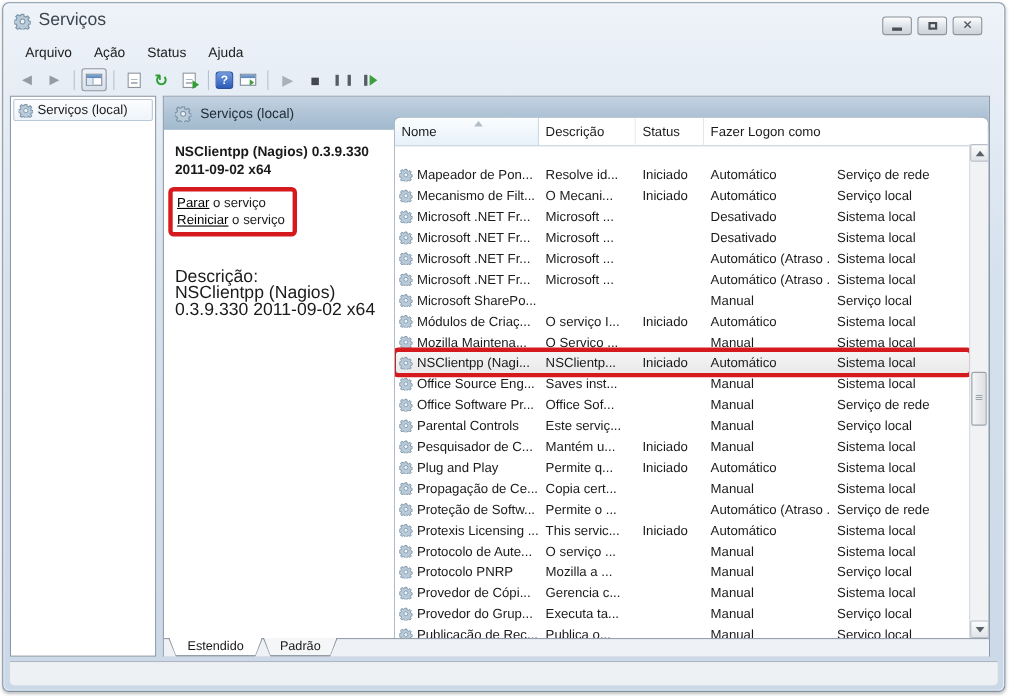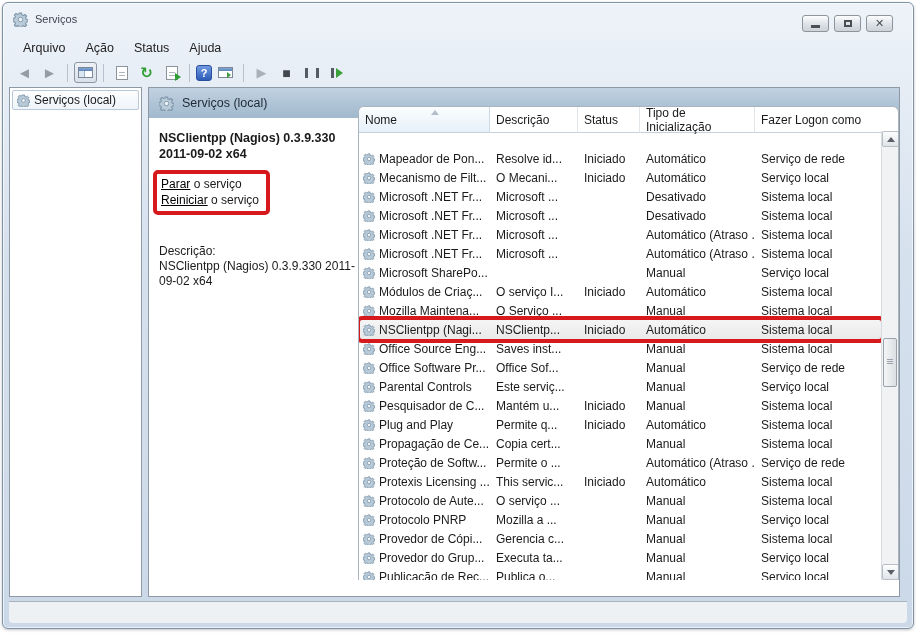--- a/index.html
+++ b/index.html
@@ -5,21 +5,21 @@
   html,body{margin:0;padding:0;background:#fff;}
   *{box-sizing:border-box;}
   .screen{position:relative;width:918px;height:633px;background:#fff;
     font-family:"Liberation Sans","DejaVu Sans",sans-serif;color:#1a1a1a;overflow:hidden;}
   
   .window{position:absolute;left:2px;top:2px;width:912px;height:627px;
     border:1px solid #7f93a7;border-radius:6px;
     background:linear-gradient(#eef3f9,#d6e1ee 40%,#cbd8e7);
     box-shadow:inset 0 0 0 1px rgba(255,255,255,.65), 0 1px 3px rgba(0,0,0,.25);}
   .titlebar{position:absolute;left:0;top:0;right:0;height:32px;display:flex;align-items:center;padding-left:10px;}
-  .title-text{font-size:11px;color:#3c4651;margin-left:7px;}
+  .title-text{font-size:16px;color:#3c4651;margin-left:7px;}
   .win-controls{position:absolute;top:12px;right:20px;display:flex;gap:5px;}
   .wbtn{width:27px;height:17px;border:1px solid #8d949c;border-radius:3px;
     background:linear-gradient(#fdfdfd,#dde2e8 55%,#ccd2d9);display:flex;align-items:center;justify-content:center;}
   .wbtn .bar{width:9px;height:3px;background:#4a4f55;margin-top:6px;}
   .wbtn .box{width:8px;height:7px;border:2px solid #4a4f55;}
   .wbtn .x{font-size:11px;font-weight:bold;color:#4a4f55;line-height:1;}
   
   .menubar{position:absolute;left:2px;top:34px;right:2px;height:22px;display:flex;align-items:center;padding-left:8px;}
   .menu-item{font-size:12.5px;color:#222;padding:2px 10px;}
   
@@ -53,21 +53,21 @@
   .tree-item{margin:2px;padding:2px 4px;border:1px solid #b9c8d8;border-radius:2px;
     background:linear-gradient(#fdfdfe,#eef4fa);display:flex;align-items:center;gap:4px;font-size:12px;white-space:nowrap;}
   .main-panel{position:absolute;left:145px;top:84px;width:752px;height:510px;background:#fff;border:1px solid #8e99a6;}
   .band{position:absolute;left:0;top:0;width:100%;height:30px;
     background:linear-gradient(#c3d2e1,#aec3d6 55%,#a2b9cd);display:flex;align-items:center;padding-left:10px;gap:8px;}
   .band-title{font-size:12.5px;color:#1e2a36;}
   .svc-title{position:absolute;left:10px;top:42px;width:196px;font-size:12.5px;font-weight:bold;line-height:16px;}
   .links-box{position:absolute;left:4px;top:82px;border:4px solid #d6191c;border-radius:5px;padding:2px 7px 3px 4px;background:#fff;}
   .link-line{font-size:12px;line-height:16px;white-space:nowrap;}
   .svc-link{color:#000000;text-decoration:underline;cursor:pointer;}
-  .svc-desc{position:absolute;left:10px;top:156px;width:198px;font-size:12px;line-height:15px;}
+  .svc-desc{position:absolute;left:10px;top:156px;width:198px;font-size:16px;line-height:15px;}
   
   .listwrap{position:absolute;left:209px;top:18px;width:541px;height:474px;background:#fff;
     border:1px solid #aab4bf;border-bottom:none;border-radius:6px 6px 0 0;overflow:hidden;}
   .thead{position:absolute;left:0;top:0;width:calc(100% - 17px);height:42px;display:flex;}
   .hcell{position:relative;height:26px;display:flex;align-items:center;padding-left:6px;font-size:12px;color:#1a1a1a;
     border-bottom:1px solid #c8d0d9;border-right:1px solid #e2e7ec;background:#fff;}
   .hc-name{width:131px;background:linear-gradient(#fbfdfe,#e6f1fa);border-right:1px solid #cdd9e4;}
   .hc-desc{width:88px;}
   .hc-status{width:62px;}
   .hc-start{width:115px;}
@@ -217,21 +217,20 @@
       </div>
 
       <div class="listwrap">
         <div class="thead">
           <span class="hcell hc-name">
             <span>Nome</span>
             <span class="sort-arrow"></span>
           </span>
           <span class="hcell hc-desc">Descrição</span>
           <span class="hcell hc-status">Status</span>
-          <span class="hcell hc-start">Tipo de Inicialização</span>
           <span class="hcell hc-logon">Fazer Logon como</span>
         </div>
         <div class="rows">
             <div class="trow">
     <span class="cell c-name">
       <span class="gear">
         <svg width="12" height="12" viewBox="0 0 16 16">
                     <use href="#gear-glyph"></use>
                   </svg>
       </span>
@@ -555,17 +554,25 @@
           <span class="sb-btn sb-up">
               <span class="tri-up"></span>
             </span>
           <span class="sb-thumb"></span>
           <span class="sb-btn sb-down">
               <span class="tri-down"></span>
             </span>
         </div>
       </div>
 
+      <div class="tabbar">
+        <span class="tab tab-active">
+            <span class="tab-inner">Estendido</span>
+          </span>
+        <span class="tab tab-idle">
+            <span class="tab-inner">Padrão</span>
+          </span>
+      </div>
     </div>
 
     <div class="statusbar"></div>
   </div>
 </div>
 
 </body></html>

